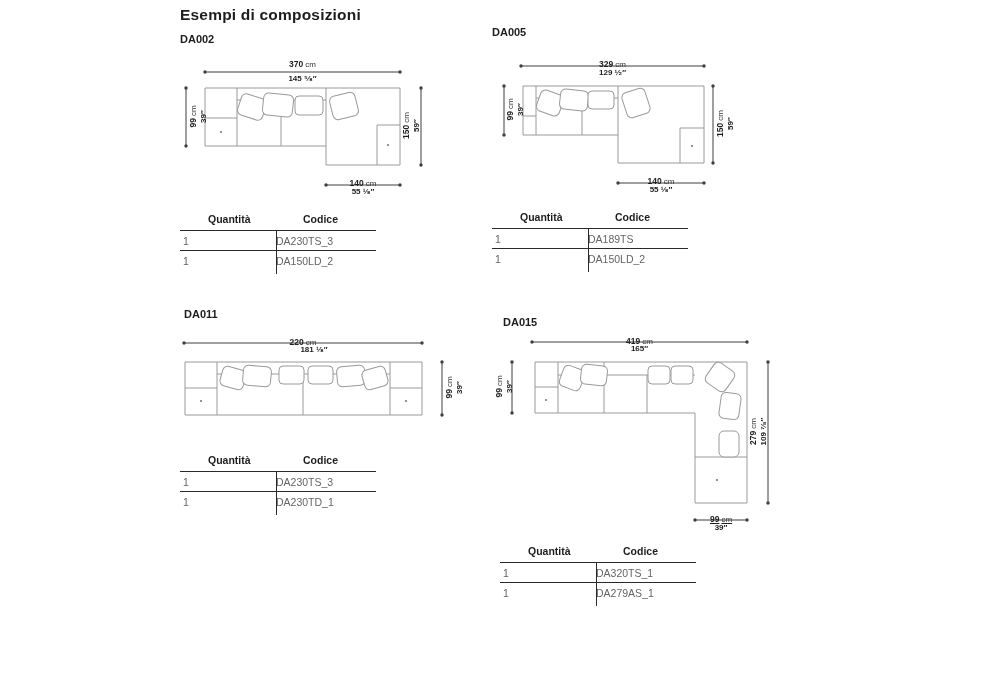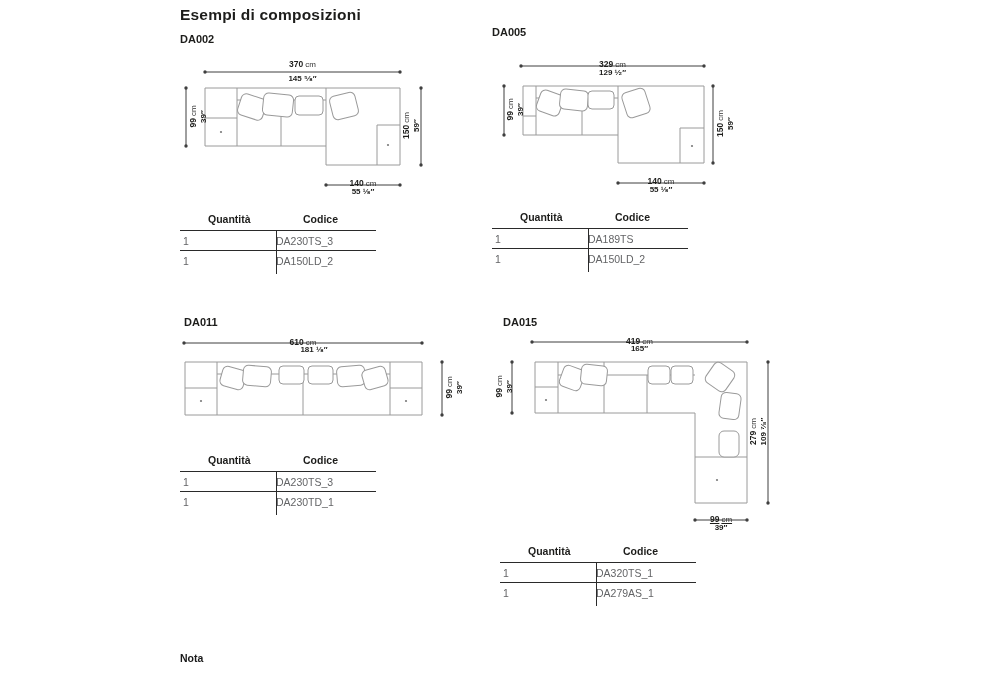--- a/index.html
+++ b/index.html
@@ -159,21 +159,21 @@
       </div>
     <div class="trow">
         <span class="td-qty">1</span>
         <span class="td-code">DA150LD_2</span>
       </div>
     <div class="vrule"></div>
   </div>
 </div>
 
 <div class="comp" style="left:175px;top:308px;width:290px;height:120px;">
-  <div class="comp-id" style="left:9px;top:8px;">DA011</div>
+  <div class="comp-id" style="left:9px;top:0;">DA011</div>
   <svg width="290" height="120">
     <g class="sofa-line">
       <path d="M10,54 H247 V107 H10 Z"></path>
       <path d="M42,54 V107 M10,80 H42 M215,54 V107 M215,80 H247 M42,66 H215 M128,66 V107"></path>
     </g>
     <g>
       <rect class="cushion" x="46" y="60" width="24" height="20" rx="5" transform="rotate(16 58 70)"></rect>
       <rect class="cushion" x="68" y="58" width="28" height="20" rx="5" transform="rotate(5 82 68)"></rect>
       <rect class="cushion" x="104" y="58" width="25" height="18" rx="4"></rect>
       <rect class="cushion" x="133" y="58" width="25" height="18" rx="4"></rect>
@@ -184,21 +184,21 @@
     <circle class="mark" cx="231" cy="93" r="1.1"></circle>
     <g>
       <line class="dimline" x1="9" y1="35" x2="247" y2="35"></line>
         <circle class="dimdot" cx="9" cy="35" r="1.7"></circle>
         <circle class="dimdot" cx="247" cy="35" r="1.7"></circle>
       <line class="dimline" x1="267" y1="54" x2="267" y2="107"></line>
         <circle class="dimdot" cx="267" cy="54" r="1.7"></circle>
         <circle class="dimdot" cx="267" cy="107" r="1.7"></circle>
     </g>
   </svg>
-  <div class="hdim" style="left:9px;width:238px;top:23px;"><span class="dnum">610</span><span class="dunit">cm</span></div>
+  <div class="hdim" style="left:9px;width:238px;top:23px;"><span class="dnum">220</span><span class="dunit">cm</span></div>
   <div class="hdim din" style="left:20px;width:238px;top:37px;text-align:center;">181 ¹⁄₈″</div>
   <div class="vdim" style="left:248px;top:68px;">
     <div><span class="dnum">99</span><span class="dunit">cm</span></div>
     <div class="din">39″</div>
   </div>
 </div>
 
 <div class="ctable" style="left:180px;top:452px;">
   <div class="thead">
       <span class="th-qty">Quantità</span>
@@ -276,14 +276,13 @@
       </div>
     <div class="trow">
         <span class="td-qty">1</span>
         <span class="td-code">DA279AS_1</span>
       </div>
     <div class="vrule"></div>
   </div>
 </div>
 
 <div class="note">
-  <div class="note-heading">Nota</div>
 </div>
 
 </body></html>

